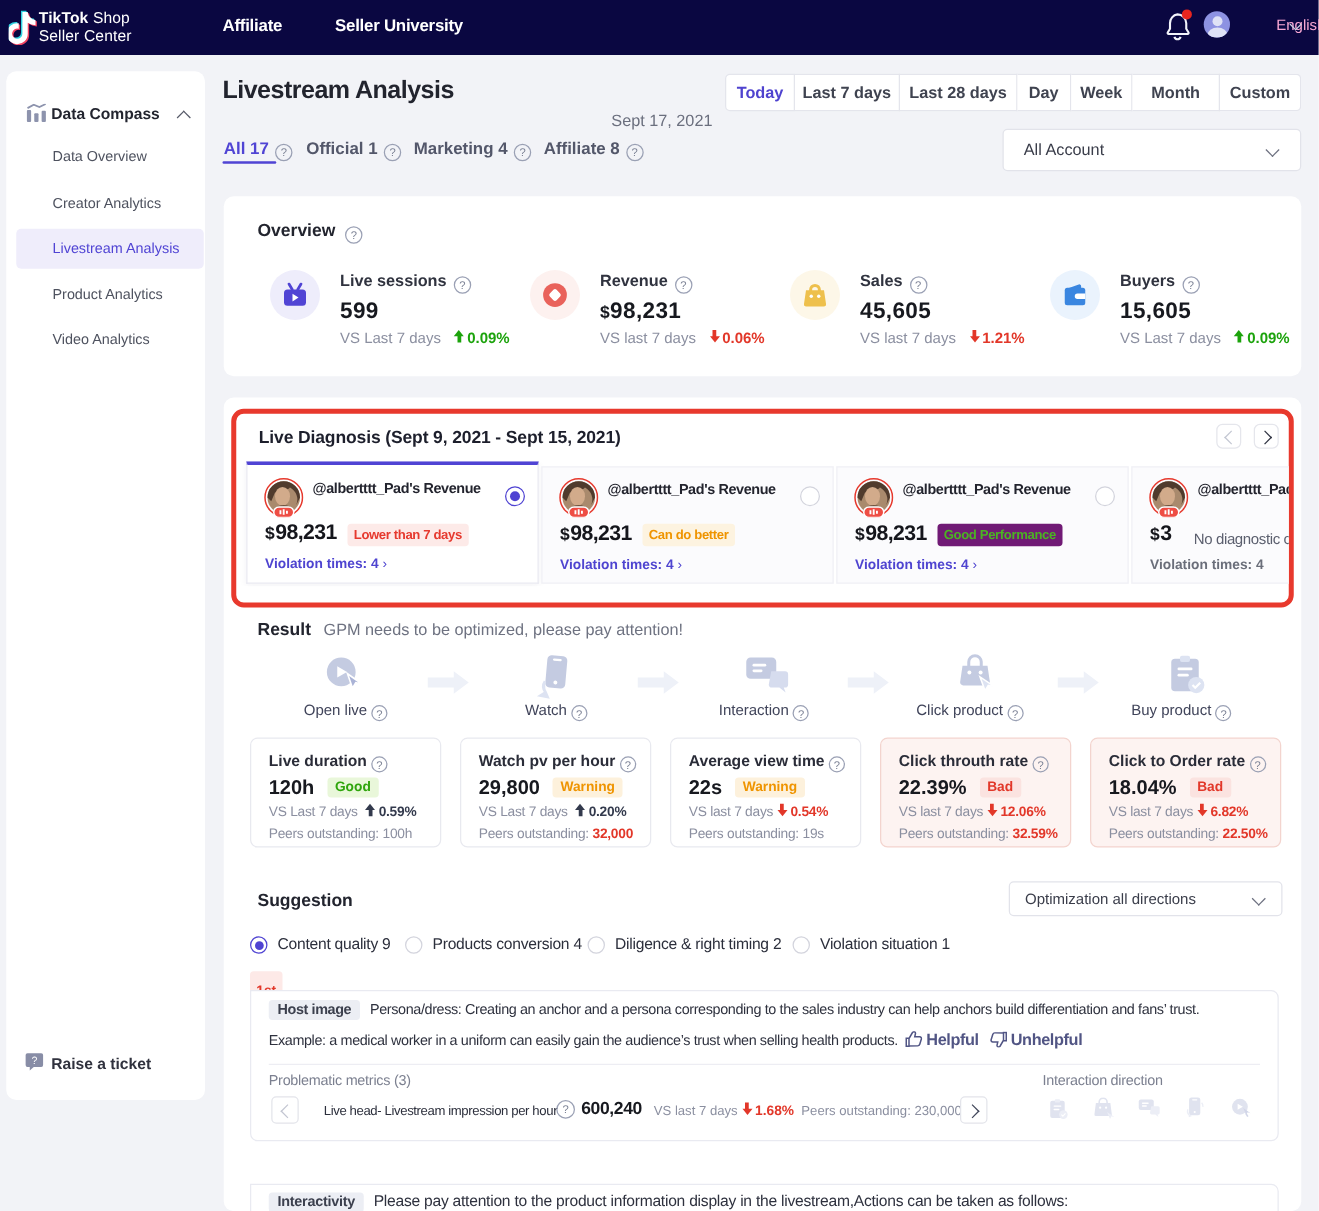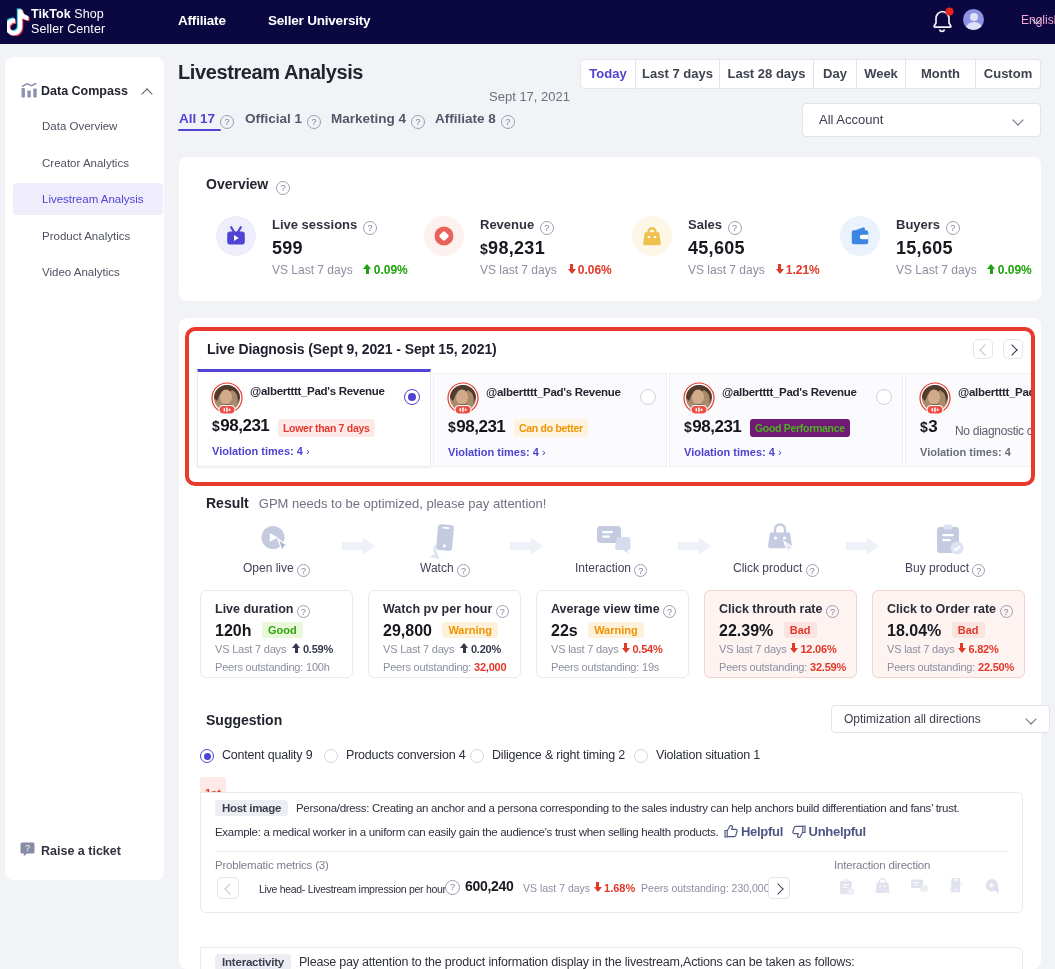--- a/index.html
+++ b/index.html
@@ -93,21 +93,21 @@
 .mc-vs { position:absolute; left:14px; top:52px; font-size:11px; letter-spacing:-0.2px; color:#8b8fa0; white-space:nowrap; }
 .mc-peer { position:absolute; left:14px; top:70px; font-size:11px; letter-spacing:-0.2px; color:#8b8fa0; white-space:nowrap; }
 .tag { display:inline-block; font-size:11px; font-weight:bold; border-radius:3px; padding:2px 6px; vertical-align:2px; margin-left:6px; }
 .tag.good { color:#2fa50c; background:#e9f7da; }
 .tag.warn { color:#ef9400; background:#fdf1dc; }
 .tag.bad { color:#e23729; background:#fbe3e0; }
 .dkup { color:#333a4d; font-weight:bold; }
 
 
 .sug-head { position:absolute; left:27px; top:394px; }
-.sug-select { left:628px; top:387px; width:219px; height:28px;margin-left:24px; }
+.sug-select { left:628px; top:387px; width:219px; height:28px; }
 .srad { position:absolute; top:430px; font-size:12.5px; letter-spacing:-0.2px; color:#2c2f3c; }
 .srad .radio { position:relative; display:inline-block; vertical-align:-4px; margin-right:8px; width:14px; height:14px; }
 .srad .radio.on::after { left:2.5px; top:2.5px; width:7px; height:7px; }
 .numtag { position:absolute; font-size:11px; font-weight:bold; padding:10px 5px; border-radius:3px 3px 0 0; }
 .numtag.first { left:21px; top:459px; color:#e23729; background:#fde9e7; }
 .numtag.second { left:21px; top:652px; color:#ef9400; background:#0c4a6e; }
 .sug-card { position:absolute; left:21px; width:823px; background:#fff; border:1px solid #e9eaf1; border-radius:0 6px 6px 6px; }
 .sc1 { top:474px; height:121px; }
 .sc2 { top:629px; height:60px; }
 .graytag { display:inline-block; font-size:11.5px; font-weight:bold; color:#3c404e; background:#eceef4; border-radius:3px; padding:2px 7px; margin-right:8px; }

